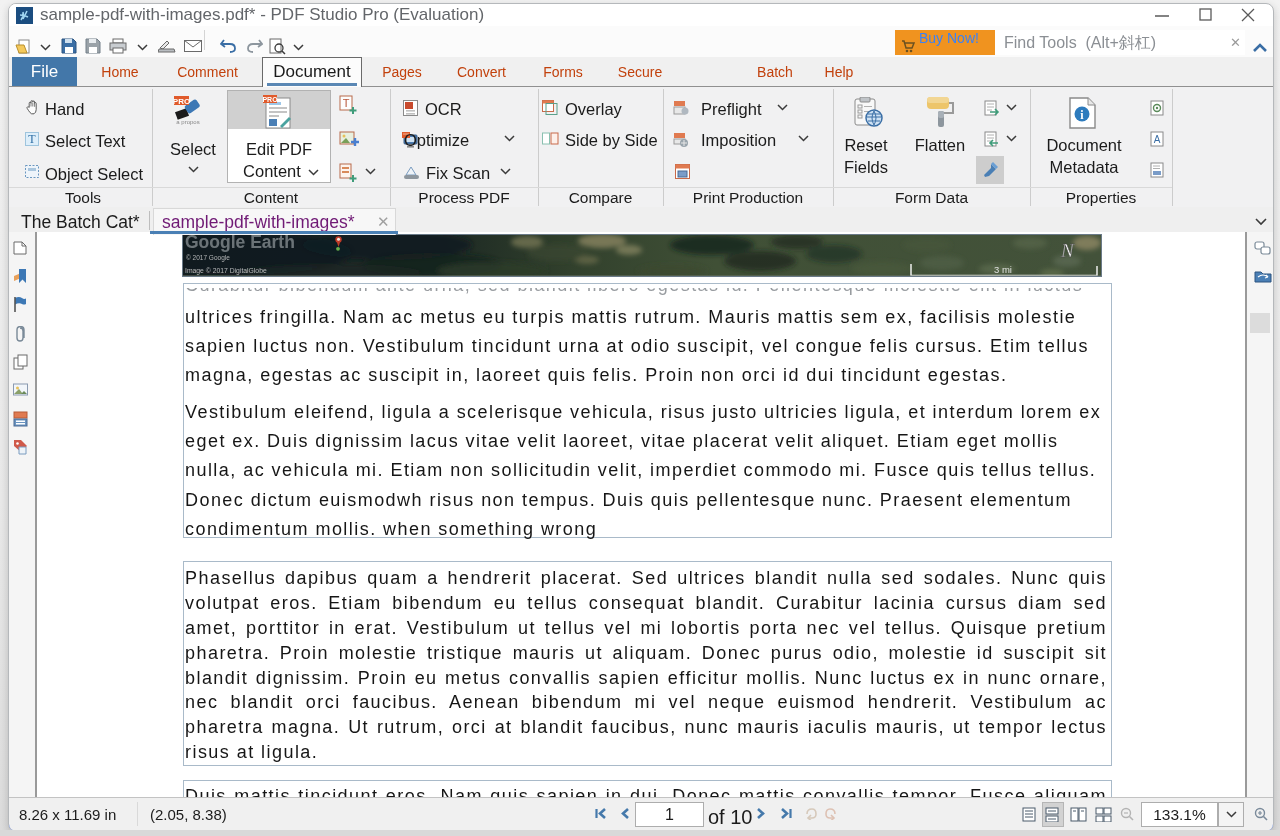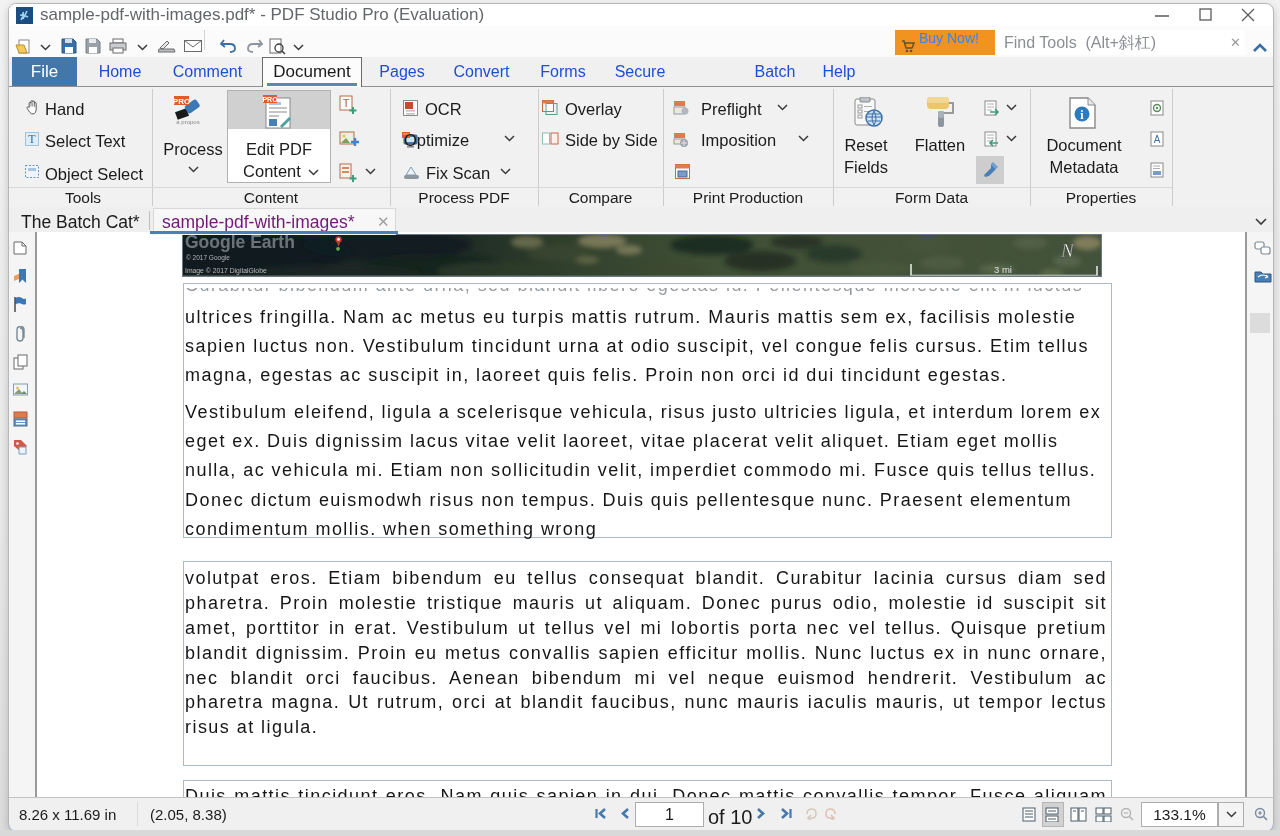--- a/index.html
+++ b/index.html
@@ -8,21 +8,21 @@
 #win{position:absolute;left:8px;top:3px;width:1264px;height:827px;background:#fff;
 border:1px solid #b5b8bb;border-radius:8px;box-shadow:0 3px 8px rgba(0,0,0,0.18);overflow:hidden;}
 .abs{position:absolute;}
 
 #titlebar{position:absolute;left:-9px;top:-4px;width:1180px;height:26px;background:#fff;}
 #apptitle{position:absolute;left:40px;top:5px;font-size:17px;color:#63666a;}
 
 #qat{position:absolute;left:-9px;top:22px;width:1280px;height:31px;background:#fbfbfb;}
 
 #menurow{position:absolute;left:-9px;top:53px;width:1280px;height:29px;background:#f0f0f0;border-bottom:1px solid #909090;}
-.mtab{position:absolute;top:0;height:29px;font-size:16px;color:#1d4ed8;text-align:center;line-height:30px;}
+.mtab{position:absolute;top:0;height:29px;font-size:14px;color:#c2410c;text-align:center;line-height:30px;}
 #filetab{position:absolute;left:12px;top:0;width:65px;height:29px;background:#4377a9;color:#fff;
 font-size:17px;text-align:center;line-height:30px;}
 #doctab{position:absolute;left:262px;top:0;width:100px;height:30px;background:#fcfcfc;
 border:1px solid #6a6a6a;border-bottom:none;font-size:17px;text-align:center;line-height:28px;color:#1b1b1b;box-sizing:border-box;}
 #doctab .ul{position:absolute;left:4px;right:4px;bottom:1px;height:3px;background:#5a87b4;}
 
 #ribbon{position:absolute;left:-9px;top:83px;width:1280px;height:120px;background:#f1f1f2;border-bottom:1px solid #dadada;}
 .gsep{position:absolute;top:2px;height:117px;width:1px;background:#cccccc;}
 .glabel{position:absolute;top:100px;height:20px;font-size:15.5px;color:#1b1b1b;text-align:center;line-height:21px;}
 .glabline{position:absolute;top:100px;height:1px;background:#d9d9d9;}
@@ -185,21 +185,21 @@
     </svg>
     <div class="rlabel" style="left:45px;top:78px;">Object Select</div>
 
     <svg class="abs" style="left:174px;top:9px" width="28" height="30">
       <rect x="2" y="14" width="12" height="8" transform="rotate(-20 8 18)" fill="#1b1b1b"></rect>
       <rect x="11" y="6" width="14" height="9" rx="2" transform="rotate(-35 18 10)" fill="#3d78b5"></rect>
       <rect x="0" y="0" width="15" height="9" fill="#e05a2b"></rect>
       <text x="7.5" y="7.5" font-size="8" fill="#fff" text-anchor="middle" font-weight="bold">PRO</text>
       <text x="14" y="28" font-size="6" fill="#888" text-anchor="middle">a propos</text>
     </svg>
-    <div class="rlabel" style="left:160px;width:66px;top:53px;text-align:center;">Process</div>
+    <div class="rlabel" style="left:160px;width:66px;top:53px;text-align:center;">Select</div>
     <svg class="abs" style="left:188px;top:79px" width="11" height="7">
         <path d="M1 1 L5.5 5.5 L10 1" stroke="#3b3b3b" stroke-width="1.5" fill="none"></path>
       </svg>
 
     <div class="abs" style="left:227px;top:3px;width:104px;height:93px;background:#fff;border:1px solid #b2b2b2;box-sizing:border-box;"></div>
     <div class="abs" style="left:228px;top:4px;width:102px;height:38px;background:#d0d0d0;"></div>
     <svg class="abs" style="left:263px;top:8px" width="30" height="34">
       <rect x="3" y="3" width="24" height="30" fill="#fff" stroke="#8a8a8a"></rect>
       <rect x="6" y="7" width="12" height="3" fill="#9ec7e8"></rect>
       <rect x="6" y="12" width="18" height="2" fill="#c4c4c4"></rect>
@@ -497,23 +497,24 @@
       <div class="tbox" style="left:146px;top:51px;width:929px;height:255px;box-sizing:border-box;">
         <div class="abs btxt" style="left:1px;top:4px;width:922px;height:10px;overflow:hidden;color:#989ca0;">
           <div style="position:absolute;top:-13px;white-space:nowrap;">Curabitur bibendum ante urna, sed blandit libero egestas id. Pellentesque molestie elit in luctus</div>
         </div>
         <div class="abs btxt" style="left:1px;top:19px;width:923px;line-height:29.2px;">ultrices fringilla. Nam ac metus eu turpis mattis rutrum. Mauris mattis sem ex, facilisis molestie<br>sapien luctus non. Vestibulum tincidunt urna at odio suscipit, vel congue felis cursus. Etim tellus<br>magna, egestas ac suscipit in, laoreet quis felis. Proin non orci id dui tincidunt egestas.</div>
         <div class="abs btxt" style="left:1px;top:114px;width:923px;line-height:29.2px;">Vestibulum eleifend, ligula a scelerisque vehicula, risus justo ultricies ligula, et interdum lorem ex<br>eget ex. Duis dignissim lacus vitae velit laoreet, vitae placerat velit aliquet. Etiam eget mollis<br>nulla, ac vehicula mi. Etiam non sollicitudin velit, imperdiet commodo mi. Fusce quis tellus tellus.<br>Donec dictum euismodwh risus non tempus. Duis quis pellentesque nunc. Praesent elementum<br>condimentum mollis. when something wrong</div>
       </div>
 
       <div class="tbox" style="left:146px;top:329px;width:929px;height:205px;box-sizing:border-box;">
         <div class="abs btxt" style="left:1px;top:6px;width:922px;">
+          <div class="jline">Phasellus dapibus quam a hendrerit placerat. Sed ultrices blandit nulla sed sodales. Nunc quis</div>
           <div class="jline">volutpat eros. Etiam bibendum eu tellus consequat blandit. Curabitur lacinia cursus diam sed</div>
+          <div class="jline">amet, porttitor in erat. Vestibulum ut tellus vel mi lobortis porta nec vel tellus. Quisque pretium</div>
           <div class="jline">pharetra. Proin molestie tristique mauris ut aliquam. Donec purus odio, molestie id suscipit sit</div>
-          <div class="jline">amet, porttitor in erat. Vestibulum ut tellus vel mi lobortis porta nec vel tellus. Quisque pretium</div>
           <div class="jline">blandit dignissim. Proin eu metus convallis sapien efficitur mollis. Nunc luctus ex in nunc ornare,</div>
           <div class="jline">nec blandit orci faucibus. Aenean bibendum mi vel neque euismod hendrerit. Vestibulum ac</div>
           <div class="jline">pharetra magna. Ut rutrum, orci at blandit faucibus, nunc mauris iaculis mauris, ut tempor lectus</div>
           <div class="jline" style="text-align-last:left;">risus at ligula.</div>
         </div>
       </div>
 
       <div class="tbox" style="left:146px;top:548px;width:929px;height:40px;box-sizing:border-box;">
         <div class="abs btxt" style="left:1px;top:5px;width:922px;">
           <div class="jline">Duis mattis tincidunt eros. Nam quis sapien in dui. Donec mattis convallis tempor. Fusce aliquam</div>

